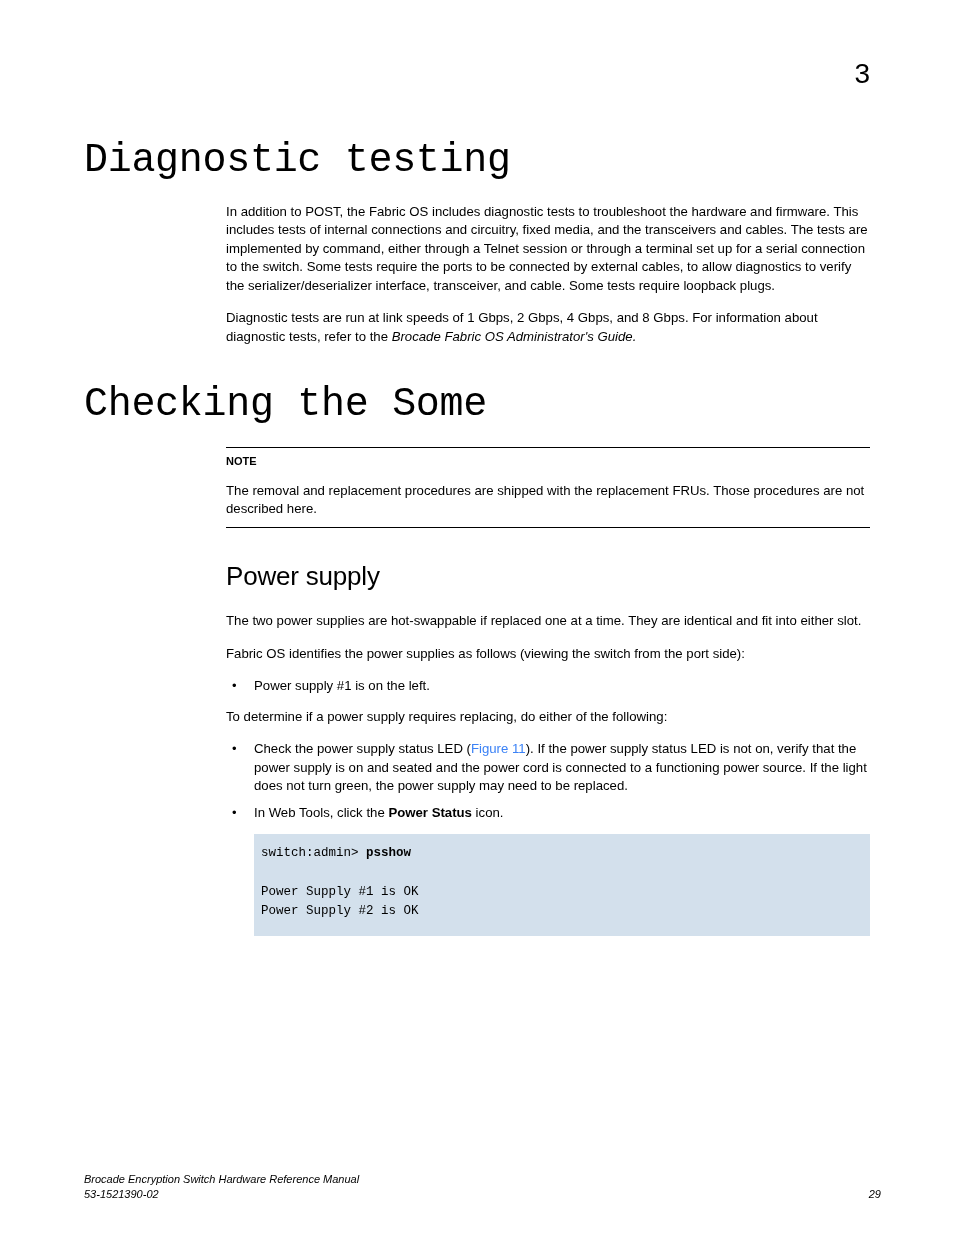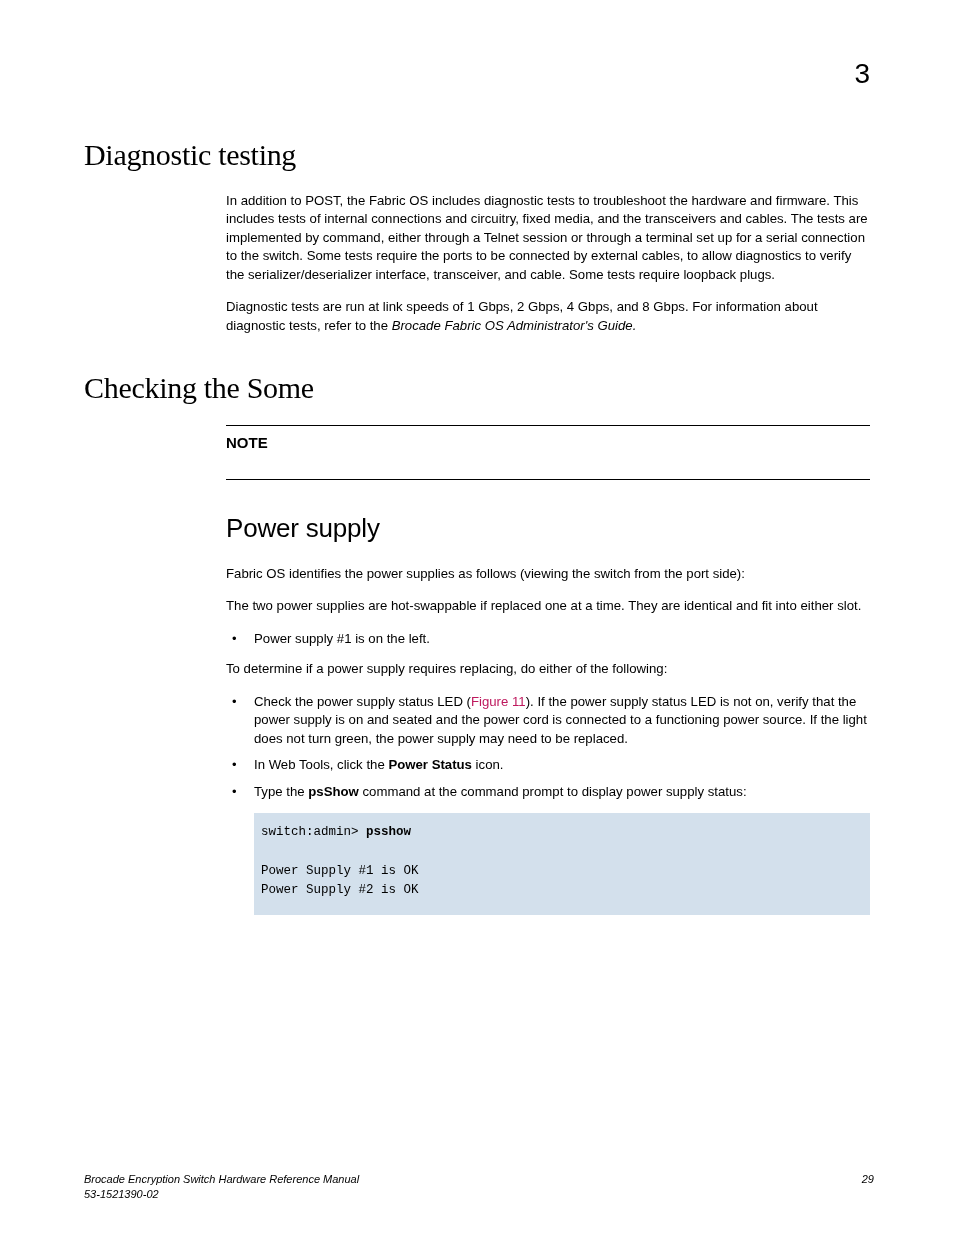--- a/index.html
+++ b/index.html
@@ -12,23 +12,23 @@
   }
   .chapter-num {
     position: absolute;
     top: 58px;
     right: 84px;
     font-size: 28px;
     font-weight: 400;
     font-family: Arial, Helvetica, sans-serif;
   }
   .h1 {
-    font-family: Liberation Serif, serif;
+    font-family: Liberation Mono, monospace;
     font-stretch: condensed;
-    font-size: 30px;
+    font-size: 40px;
     font-weight: 400;
     margin-top: 78px;
     margin-bottom: 20px;
     letter-spacing: -0.3px;
   }
   .h1.second { margin-top: 36px; }
   .body-col {
     margin-left: 142px;
     font-size: 13.2px;
     line-height: 1.4;
@@ -38,22 +38,22 @@
   .note-block {
     border-top: 1.5px solid #000;
     border-bottom: 1.5px solid #000;
     padding: 6px 0 8px 0;
     margin-bottom: 30px;
   }
   .note-label {
     font-family: "Arial Narrow", Arial, sans-serif;
     font-stretch: condensed;
     font-weight: 700;
-    font-size: 15px;
-    margin-bottom: 18px;
+    font-size: 11px;
+    margin-bottom: 12px;
   }
   .h2 {
     font-family: "Arial Narrow", Arial, sans-serif;
     font-stretch: condensed;
     font-size: 26px;
     font-weight: 400;
     margin-bottom: 18px;
     letter-spacing: -0.2px;
   }
   ul.bullets {
@@ -66,81 +66,80 @@
     margin-bottom: 8px;
     line-height: 1.4;
   }
   ul.bullets > li::before {
     content: "•";
     position: absolute;
     left: 6px;
     top: 0;
     font-size: 13px;
   }
-  .link { color: #be185d; }
+  .link { color: #3b82f6; }
   .bold { font-weight: 700; }
   .code-block {
     background: #d3e0ec;
     font-family: "Courier New", monospace;
     font-size: 12.5px;
     padding: 10px 14px 14px 7px;
     margin-left: 28px;
     margin-top: 6px;
     line-height: 1.55;
     white-space: pre;
   }
   .code-bold { font-weight: 700; }
   .footer {
     position: absolute;
     bottom: 34px;
     left: 84px;
-    right: 80px;
+    right: 73px;
     font-style: italic;
     font-size: 11px;
     line-height: 1.3;
     display: flex;
     justify-content: space-between;
+    align-items: flex-end;
   }
   .footer-right { font-style: italic; }
 </style>
 </head>
 <body>
 
 <div class="chapter-num">3</div>
 
 <h1 class="h1">Diagnostic testing</h1>
 <div class="body-col">
   <p class="para">In addition to POST, the Fabric OS includes diagnostic tests to troubleshoot the hardware and firmware. This includes tests of internal connections and circuitry, fixed media, and the transceivers and cables. The tests are implemented by command, either through a Telnet session or through a terminal set up for a serial connection to the switch. Some tests require the ports to be connected by external cables, to allow diagnostics to verify the serializer/deserializer interface, transceiver, and cable. Some tests require loopback plugs.</p>
   <p class="para">
     <span>Diagnostic tests are run at link speeds of 1 Gbps, 2 Gbps, 4 Gbps, and 8 Gbps. For information about diagnostic tests, refer to the </span><span class="italic">Brocade Fabric OS Administrator's Guide.</span><span></span>
   </p>
 </div>
 
 <h1 class="h1 second">Checking the Some</h1>
 <div class="body-col">
   <div class="note-block">
     <div class="note-label">NOTE</div>
+    <div>The removal and replacement procedures are shipped with the replacement FRUs. Those procedures are not described here.</div>
   </div>
 
   <h2 class="h2">Power supply</h2>
+  <p class="para">The two power supplies are hot-swappable if replaced one at a time. They are identical and fit into either slot.</p>
   <p class="para">Fabric OS identifies the power supplies as follows (viewing the switch from the port side):</p>
-  <p class="para">The two power supplies are hot-swappable if replaced one at a time. They are identical and fit into either slot.</p>
   <ul class="bullets">
     <li>Power supply #1 is on the left.</li>
   </ul>
   <p class="para">To determine if a power supply requires replacing, do either of the following:</p>
   <ul class="bullets">
     <li>
       <span>Check the power supply status LED (</span><span class="link">Figure 11</span><span>). If the power supply status LED is not on, verify that the power supply is on and seated and the power cord is connected to a functioning power source. If the light does not turn green, the power supply may need to be replaced.</span>
     </li>
     <li>
       <span>In Web Tools, click the </span><span class="bold">Power Status</span><span> icon.</span>
-    </li>
-    <li>
-      <span>Type the </span><span class="bold">psShow</span><span> command at the command prompt to display power supply status:</span>
     </li>
   </ul>
   <div class="code-block"><span>switch:admin&gt; </span><span class="code-bold">psshow</span>
 
 <span>Power Supply #1 is OK</span>
 <span>Power Supply #2 is OK</span></div>
 </div>
 
 <div class="footer">
   <div>

